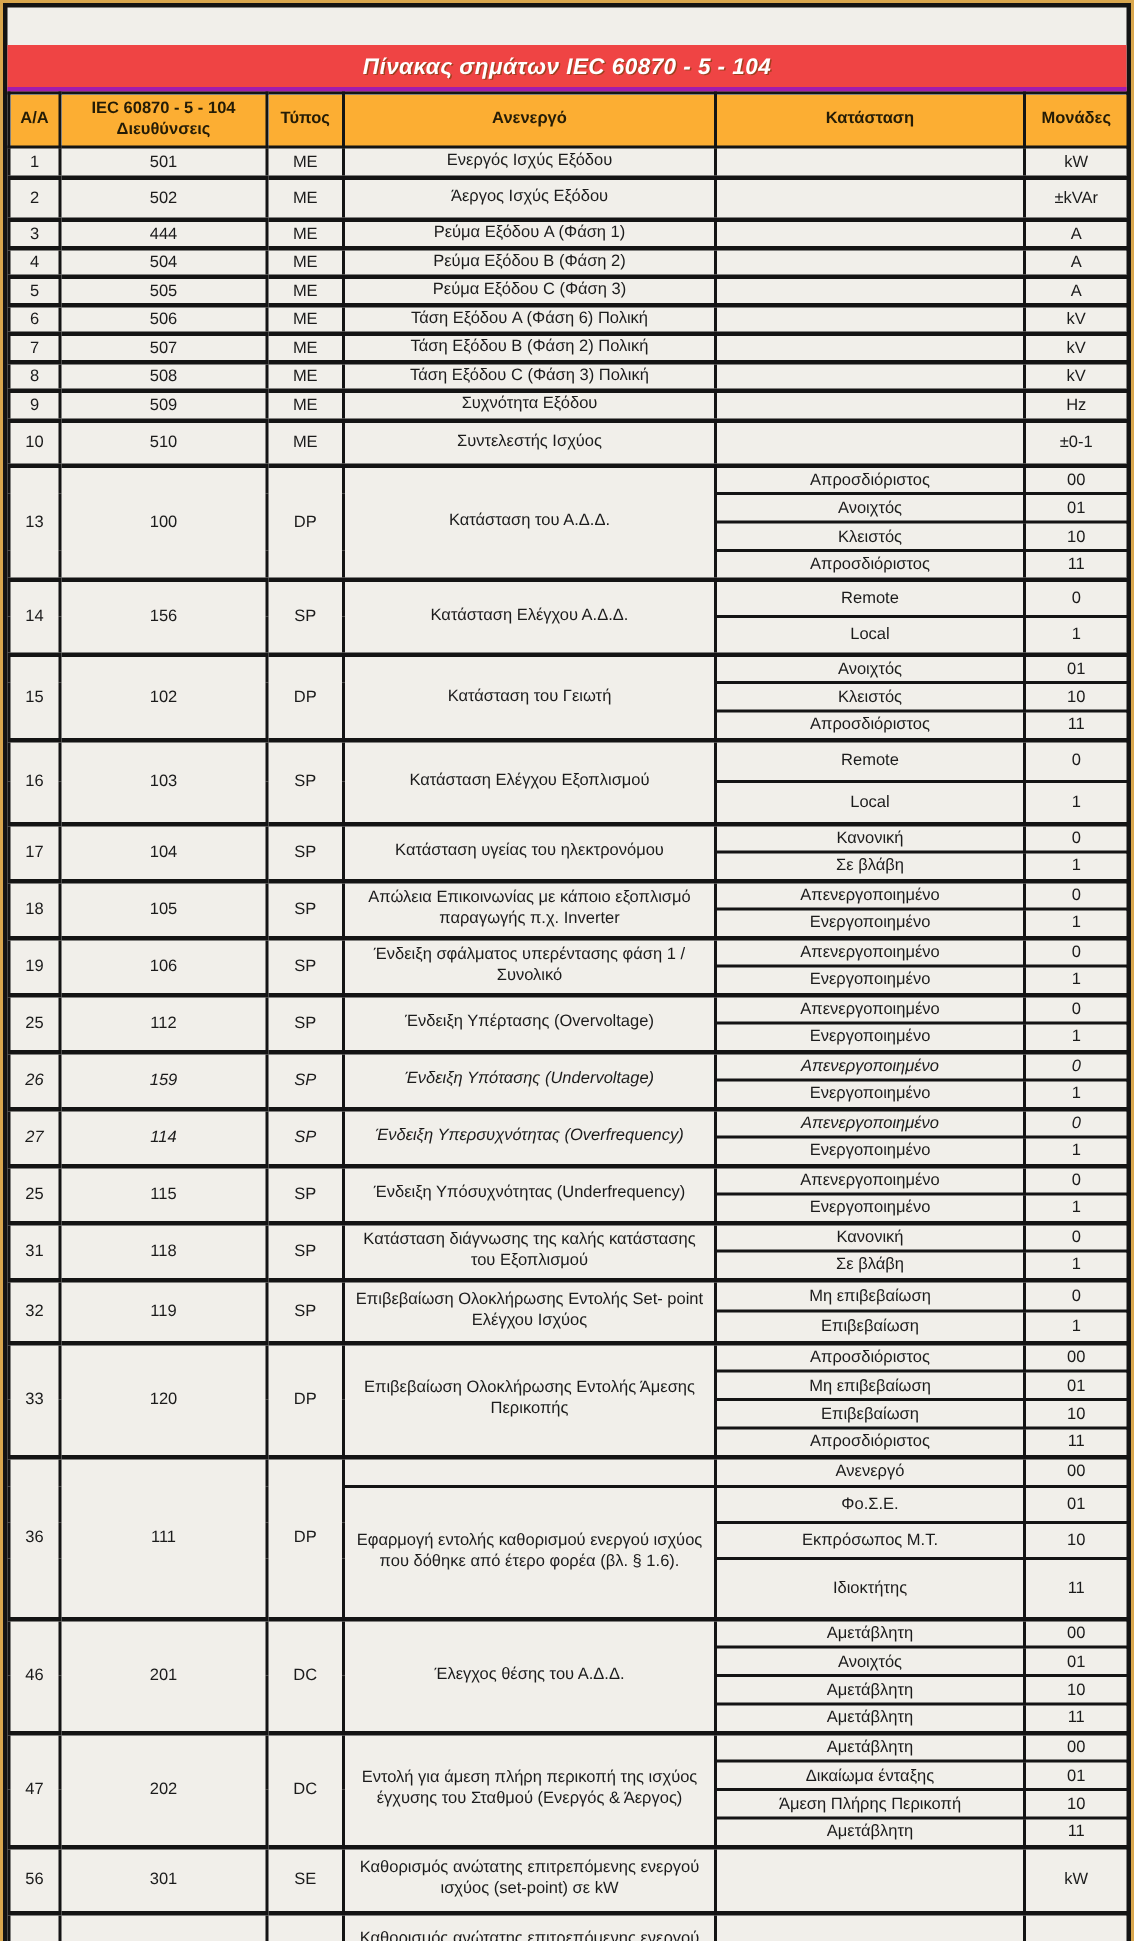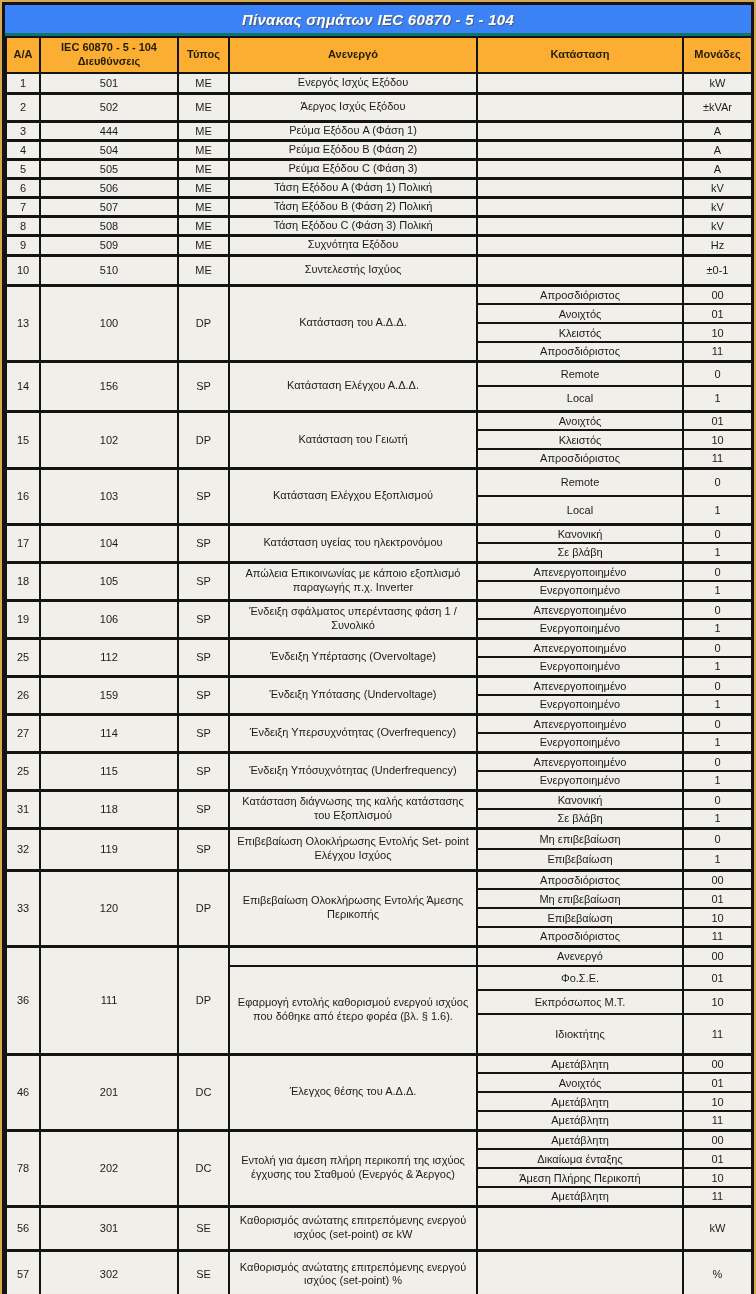--- a/index.html
+++ b/index.html
@@ -13,31 +13,32 @@
   }
   .frame {
     position: absolute;
     top: 2px; left: 2px;
     width: 746px;
     border: 3px solid #141414;
     background: #F1EFEA;
   }
   .title-bar {
     height: 28px;
-    background: #3b82f6;
-    border-bottom: 3px solid #0f766e;
+    background: #ef4444;
+    border-bottom: 3px solid #a21caf;
     display: flex;
     align-items: center;
     justify-content: center;
     color: #FFFFFF;
     font-size: 15px;
     font-weight: bold;
     font-style: italic;
     letter-spacing: 0.3px;
     text-shadow: 1px 1px 0 rgba(90,60,0,0.55);
+    margin-top: 25px;
   }
   table.signal-table {
     border-collapse: collapse;
     table-layout: fixed;
     width: 746px;
   }
   table.signal-table th,
   table.signal-table td {
     border: 2px solid #141414;
     font-size: 11px;
@@ -131,21 +132,21 @@
           <td>505</td>
           <td>ME</td>
           <td class="desc">Ρεύμα Εξόδου C (Φάση 3)</td>
           <td></td>
           <td>A</td>
         </tr>
         <tr class="group-start" style="height: 19px;">
           <td>6</td>
           <td>506</td>
           <td>ME</td>
-          <td class="desc">Τάση Εξόδου A (Φάση 1) Πολική</td>
+          <td class="desc">Τάση Εξόδου A (Φάση 6) Πολική</td>
           <td></td>
           <td>kV</td>
         </tr>
         <tr class="group-start" style="height: 19px;">
           <td>7</td>
           <td>507</td>
           <td>ME</td>
           <td class="desc">Τάση Εξόδου B (Φάση 2) Πολική</td>
           <td></td>
           <td>kV</td>
@@ -275,33 +276,33 @@
           <td rowspan="2">112</td>
           <td rowspan="2">SP</td>
           <td class="desc" rowspan="2">Ένδειξη Υπέρτασης (Overvoltage)</td>
           <td class="state-label">Απενεργοποιημένο</td>
           <td class="state-code">0</td>
         </tr>
         <tr style="height: 19px;">
           <td class="state-label">Ενεργοποιημένο</td>
           <td class="state-code">1</td>
         </tr>
-        <tr class="group-start" style="height: 19px;">
+        <tr class="group-start" style="height: 19px; font-style: italic;">
           <td rowspan="2">26</td>
           <td rowspan="2">159</td>
           <td rowspan="2">SP</td>
           <td class="desc" rowspan="2">Ένδειξη Υπότασης (Undervoltage)</td>
           <td class="state-label">Απενεργοποιημένο</td>
           <td class="state-code">0</td>
         </tr>
         <tr style="height: 19px;">
           <td class="state-label">Ενεργοποιημένο</td>
           <td class="state-code">1</td>
         </tr>
-        <tr class="group-start" style="height: 19px;">
+        <tr class="group-start" style="height: 19px; font-style: italic;">
           <td rowspan="2">27</td>
           <td rowspan="2">114</td>
           <td rowspan="2">SP</td>
           <td class="desc" rowspan="2">Ένδειξη Υπερσυχνότητας (Overfrequency)</td>
           <td class="state-label">Απενεργοποιημένο</td>
           <td class="state-code">0</td>
         </tr>
         <tr style="height: 19px;">
           <td class="state-label">Ενεργοποιημένο</td>
           <td class="state-code">1</td>
@@ -397,21 +398,21 @@
         </tr>
         <tr style="height: 19px;">
           <td class="state-label">Αμετάβλητη</td>
           <td class="state-code">10</td>
         </tr>
         <tr style="height: 19px;">
           <td class="state-label">Αμετάβλητη</td>
           <td class="state-code">11</td>
         </tr>
         <tr class="group-start" style="height: 19px;">
-          <td rowspan="4">78</td>
+          <td rowspan="4">47</td>
           <td rowspan="4">202</td>
           <td rowspan="4">DC</td>
           <td class="desc" rowspan="4">Εντολή για άμεση πλήρη περικοπή της ισχύος έγχυσης του Σταθμού (Ενεργός &amp; Άεργος)</td>
           <td class="state-label">Αμετάβλητη</td>
           <td class="state-code">00</td>
         </tr>
         <tr style="height: 19px;">
           <td class="state-label">Δικαίωμα ένταξης</td>
           <td class="state-code">01</td>
         </tr>

